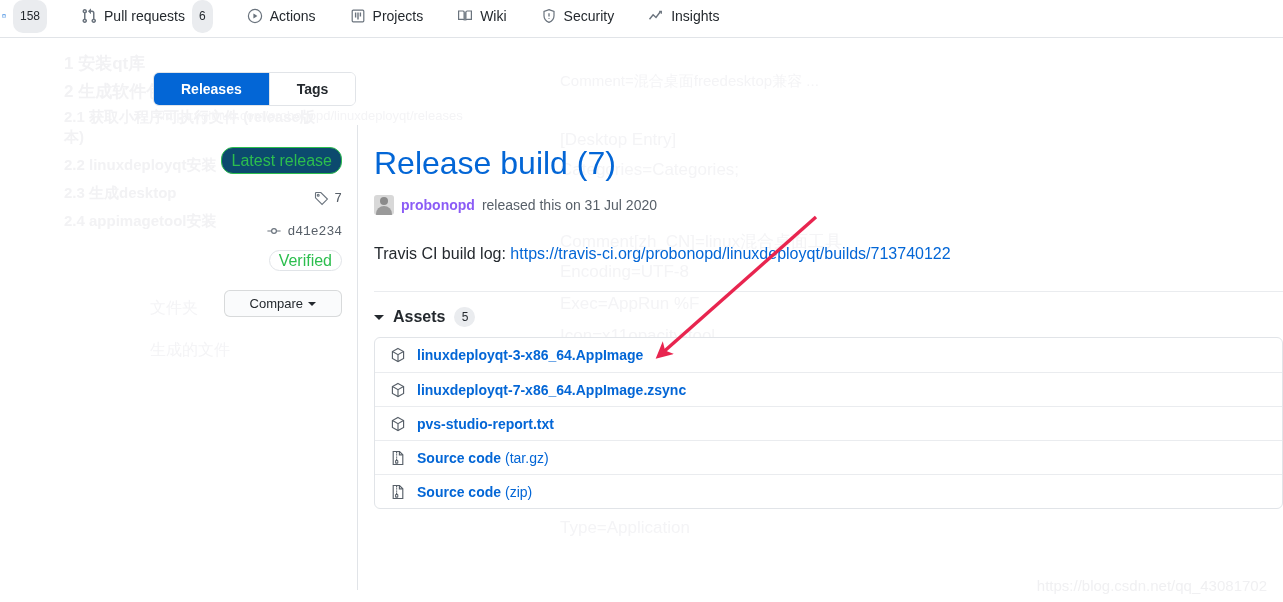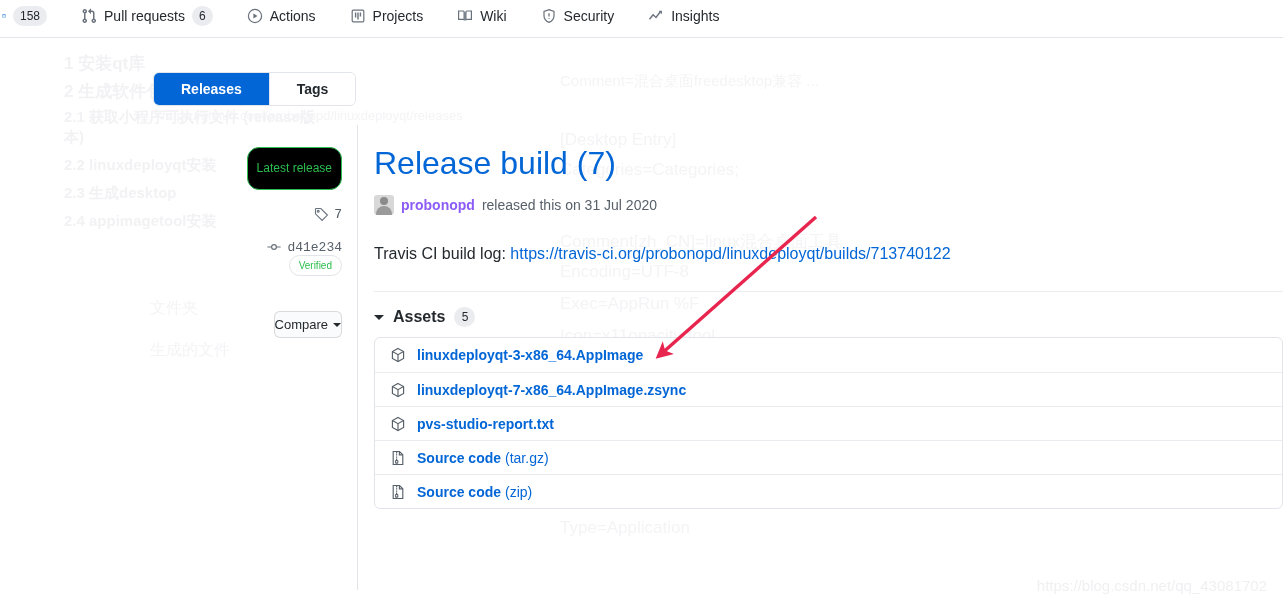--- a/index.html
+++ b/index.html
@@ -43,21 +43,21 @@
   .nav-item {
     display: flex; align-items: center; gap: 7px;
     height: 32px; padding: 0 9px;
     font-size: 14px; color: #24292e;
     white-space: nowrap;
     cursor: pointer;
   }
   .nav-item .nav-ico { display: inline-flex; align-items: center; color: #6a737d; }
   .counter {
     display: inline-flex; align-items: center; justify-content: center;
-    min-width: 20px; height: 20px; padding: 0 7px;
+    min-width: 20px; height: 33px; padding: 0 7px;
     background: #eaecef; color: #24292e;
     border-radius: 10px; font-size: 12px; line-height: 20px;
   }
   .topnav-underline {
     position: absolute; top: 37px; left: 0; width: 1283px; height: 1px;
     background: #e1e4e8;
   }
   .active-tab-mark {
     position: absolute; top: 34px; left: 0; width: 56px; height: 3px;
     background: #ffffff;
@@ -96,43 +96,43 @@
     background: #e1e4e8;
   }
 
   
   .meta-col {
     position: absolute; left: 0px; top: 22px; width: 192px;
     text-align: right;
   }
   .latest-badge {
     display: inline-block;
-    padding: 12px 9px;
+    padding: 4px 9px;
     border: 1px solid #2cbe4e;
     border-radius: 12px;
-    color: #2cbe4e; font-size: 12px; line-height: 17px;
-    background: #000000;
+    color: #2cbe4e; font-size: 16px; line-height: 17px;
+    background: #0c4a6e;
   }
   .meta-row {
     display: flex; align-items: center; justify-content: flex-end;
     gap: 5px; margin-top: 17px;
     font-size: 13px; color: #586069;
   }
   .meta-row .m-ico { display: inline-flex; align-items: center; color: #6a737d; }
   .meta-mono { font-family: "Liberation Mono", monospace; font-size: 13px; color: #586069; }
   .verified-badge {
-    display: inline-block; 
+    display: inline-block; margin-top: 11px;
     padding: 1px 9px;
     border: 1px solid #e1e4e8; border-radius: 12px;
-    color: #2cbe4e; font-size: 10px; line-height: 17px; background: #fff;
+    color: #2cbe4e; font-size: 16px; line-height: 17px; background: #fff;
   }
   .compare-btn {
     display: inline-flex; align-items: center; gap: 5px;
-    margin-top: 35px;
-    padding: 5px 0;
+    margin-top: 19px;
+    padding: 5px 25px;
     border: 1px solid rgba(27,31,35,0.15);
     border-radius: 6px;
     background: #fafbfc;
     color: #24292e; font-size: 13px; font-weight: 500;
     cursor: pointer;
   }
   .caret {
     width: 0; height: 0;
     border-left: 4px solid transparent;
     border-right: 4px solid transparent;

